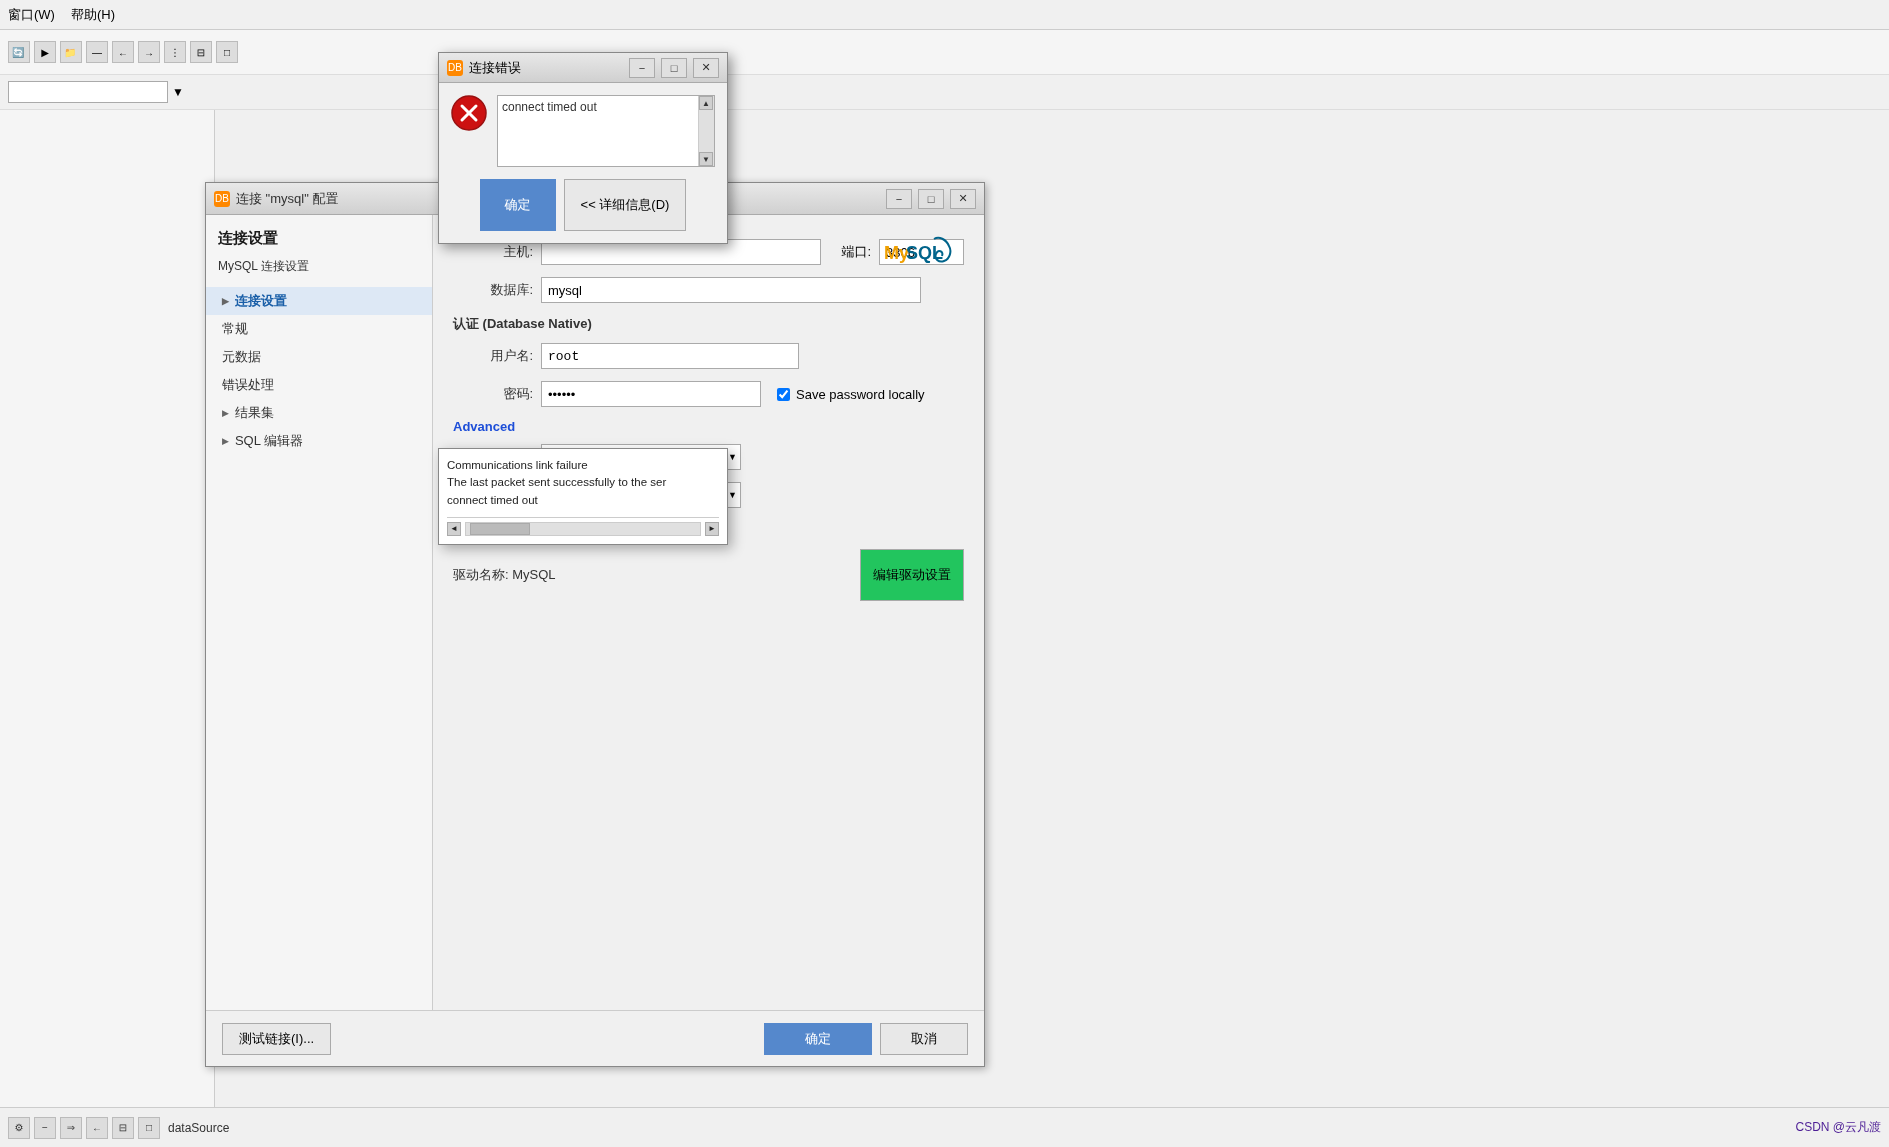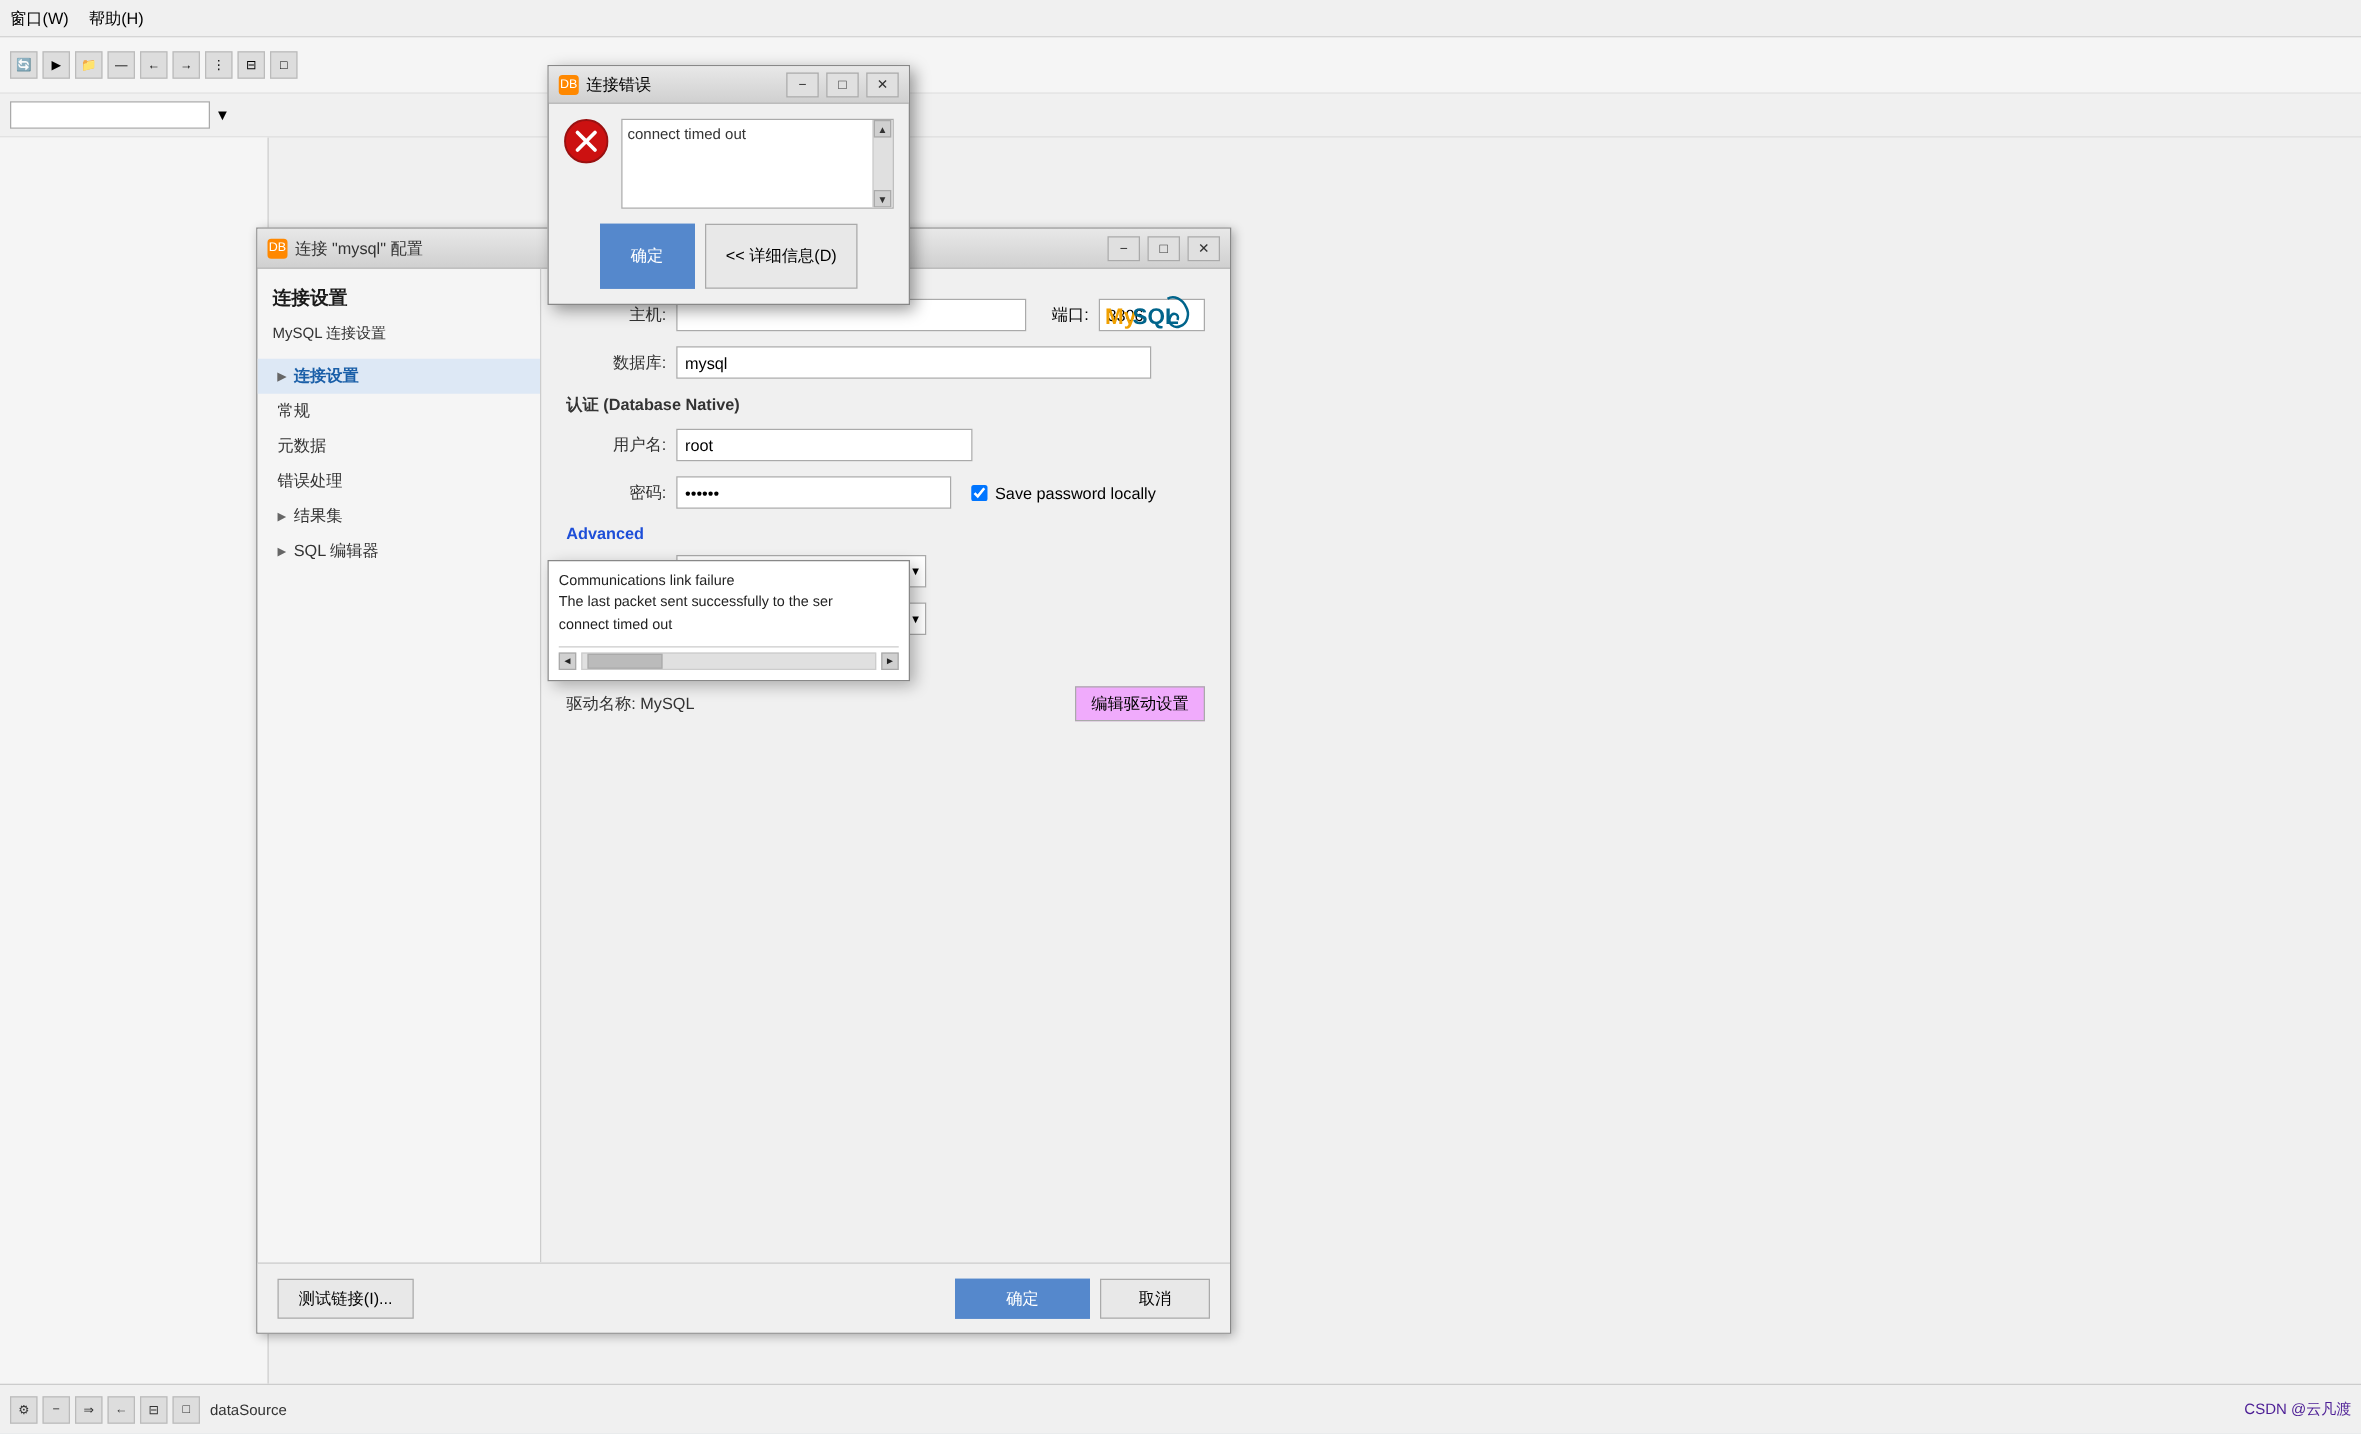--- a/index.html
+++ b/index.html
@@ -327,22 +327,22 @@
       margin-top: 8px;
     }
 
     .driver-label {
       font-size: 13px;
       color: #333;
     }
 
     .edit-driver-btn {
       margin-left: auto;
-      padding: 4px 12px;
-      background: #f0abfc;
+      padding: 16px 12px;
+      background: #22c55e;
       border: 1px solid #aaa;
       cursor: pointer;
       font-size: 13px;
     }
 
     
     .conn-dialog-footer {
       height: 56px;
       border-top: 1px solid #ccc;
       display: flex;
@@ -668,21 +668,21 @@
 
       <div class="form-row">
         <span class="form-label">数据库:</span>
         <input class="form-input" style="width: 380px;" type="text" value="mysql">
       </div>
 
       <div class="form-section-title">认证 (Database Native)</div>
 
       <div class="form-row">
         <span class="form-label">用户名:</span>
-        <input class="form-input" style="width: 237px;" type="text" value="root">
+        <input class="form-input" style="width: 258px; font-family: Liberation Mono, monospace;" type="text" value="root">
       </div>
 
       <div class="form-row">
         <span class="form-label">密码:</span>
         <input class="form-input" style="width: 220px;" type="password" value="123456">
         <div class="checkbox-row" style="margin-left: 8px;">
           <input type="checkbox" checked="" style="">
           <span>Save password locally</span>
         </div>
       </div>

